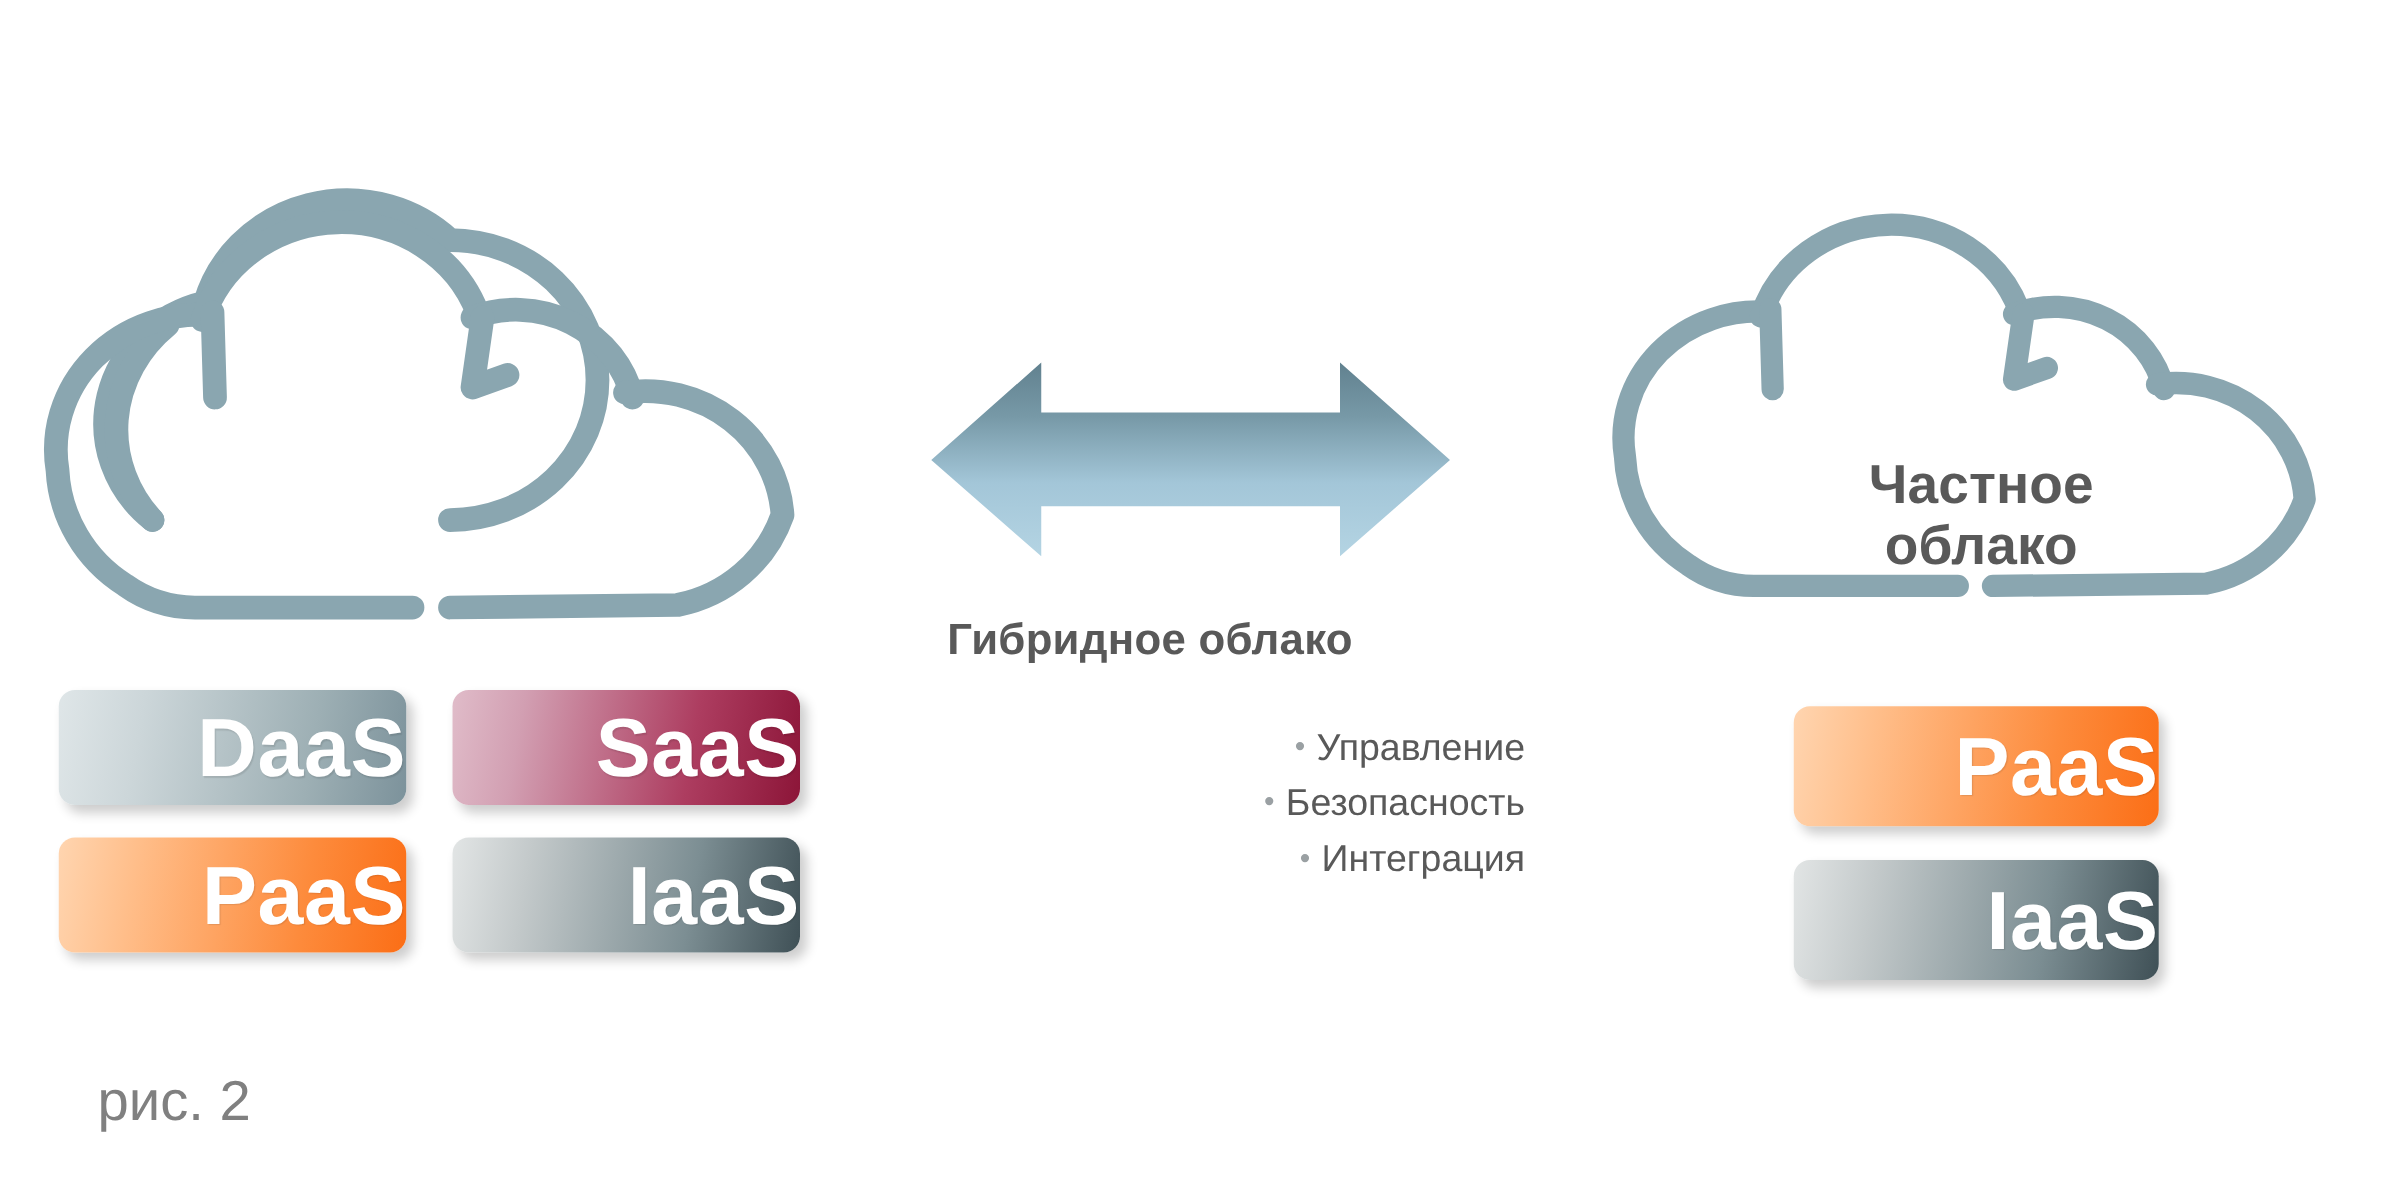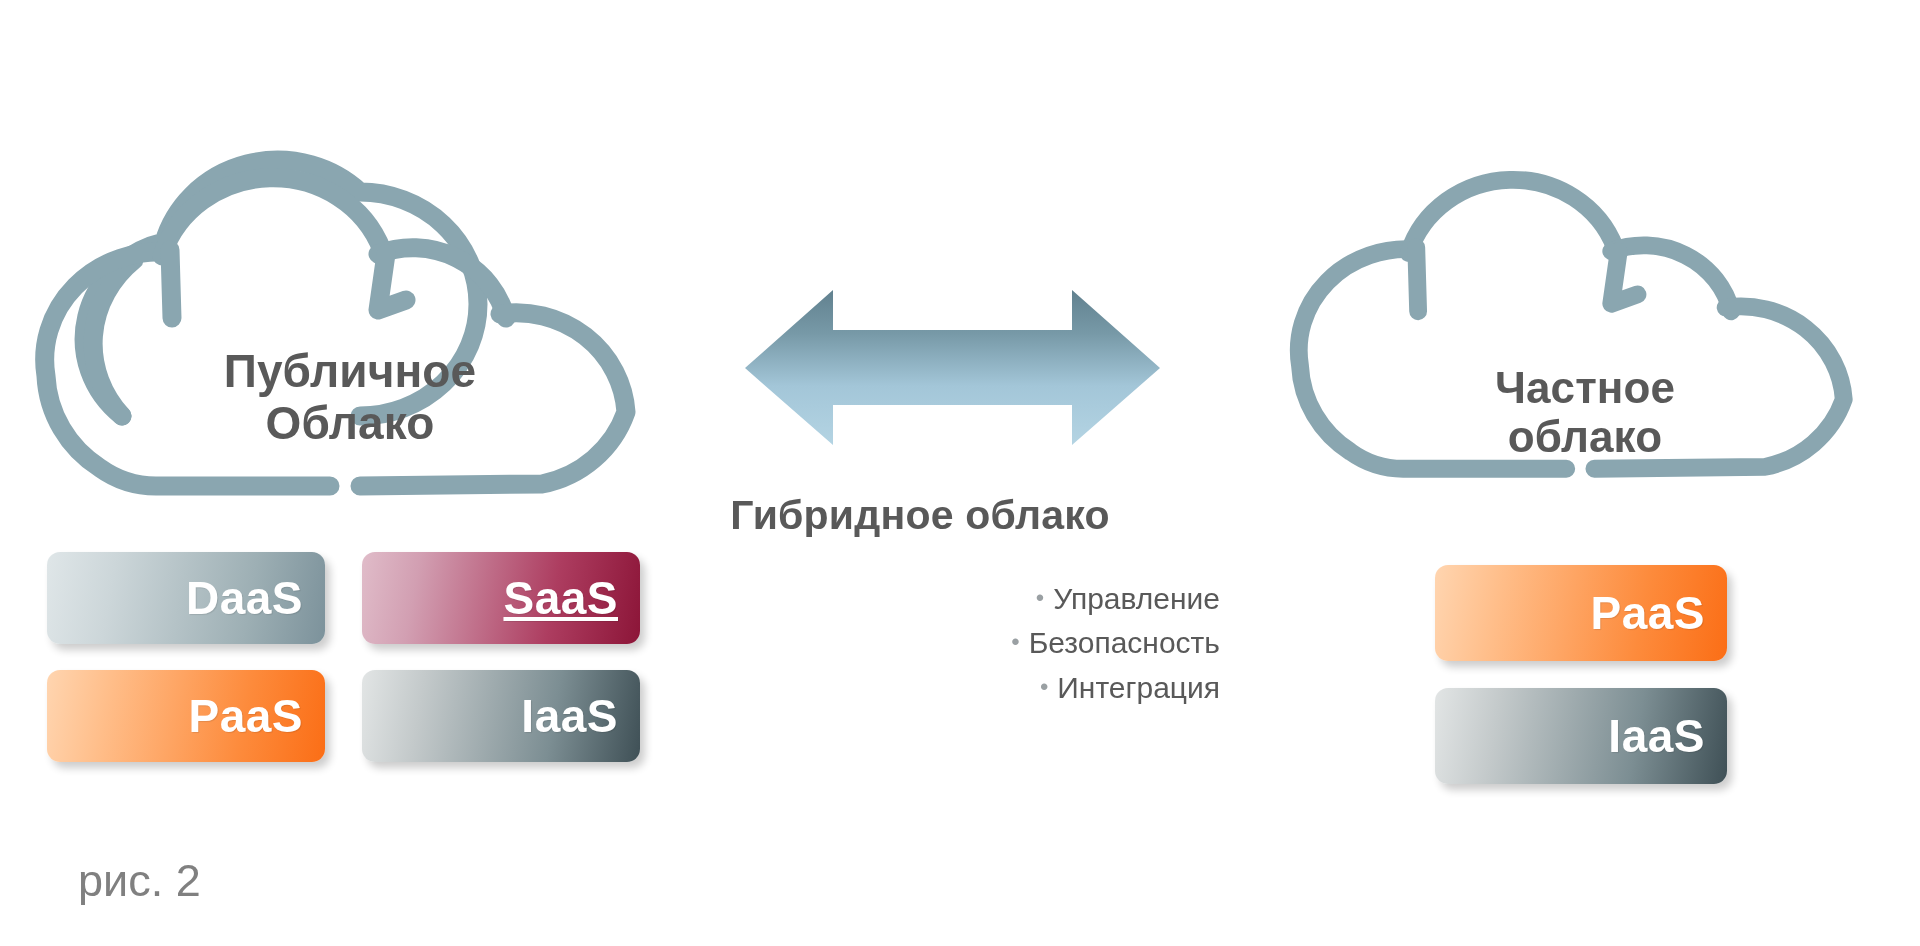--- a/index.html
+++ b/index.html
@@ -57,54 +57,53 @@
   }
 
   
   .badge {
     position: absolute;
     border-radius: 13px;
     box-sizing: border-box;
     display: flex;
     align-items: center;
     justify-content: flex-end;
-    padding-right: 22px;
     color: #ffffff;
     font-weight: bold;
-    font-size: 46px;
+    font-size: 66px;
     letter-spacing: 0.5px;
     box-shadow: 5px 6px 9px rgba(0,0,0,0.20);
     text-shadow: 1px 1px 1px rgba(0,0,0,0.10);
     overflow: hidden;
   }
 
   #badge-daas { left: 47px;   top: 552px; width: 278px; height: 92px;
                 background: linear-gradient(100deg, #dfe6e8 0%, #ccd6d9 24%, #9dafb4 72%, #7c929b 100%); }
   #badge-saas { left: 362px;  top: 552px; width: 278px; height: 92px;
-                background: linear-gradient(100deg, #e0bcc9 0%, #d29fb2 20%, #ad3d60 68%, #8c1538 100%); text-decoration: underline; }
+                background: linear-gradient(100deg, #e0bcc9 0%, #d29fb2 20%, #ad3d60 68%, #8c1538 100%); }
   #badge-paas { left: 47px;   top: 670px; width: 278px; height: 92px;
                 background: linear-gradient(100deg, #ffd5b0 0%, #ffbe8a 22%, #fd8b3c 70%, #fb6e16 100%); }
   #badge-iaas { left: 362px;  top: 670px; width: 278px; height: 92px;
                 background: linear-gradient(100deg, #e2e5e5 0%, #c3c9ca 22%, #7c8e93 68%, #3f5056 100%); }
 
   #badge-paas-private { left: 1435px; top: 565px; width: 292px; height: 96px;
                 background: linear-gradient(100deg, #ffd5b0 0%, #ffbe8a 22%, #fd8b3c 70%, #fb6e16 100%); }
   #badge-iaas-private { left: 1435px; top: 688px; width: 292px; height: 96px;
                 background: linear-gradient(100deg, #e2e5e5 0%, #c3c9ca 22%, #7c8e93 68%, #3f5056 100%); }
 
   
   #hybrid-title {
     position: absolute;
     left: 620px;
     top: 492px;
     width: 600px;
     text-align: center;
     color: #595959;
     font-weight: bold;
-    font-size: 41px;
+    font-size: 35px;
     letter-spacing: 0.2px;
   }
   #hybrid-bullets {
     position: absolute;
     left: 620px;
     top: 577px;
     width: 600px;
     list-style: none;
     margin: 0;
     padding: 0;
@@ -162,22 +161,20 @@
 
         <path d="M 470 164
                  A 110 106 0 0 1 596 262
                  A 112 110 0 0 1 512 334
                  L 330 336"></path>
 
         <path d="M 140 100 L 142 168"></path>
         <path d="M 356 104 L 348 160 L 376 150"></path>
       </g>
     </svg>
-    <div class="cloud-label">Публичное
-Облако</div>
   </div>
 
   <div class="badge" id="badge-daas">
     <span>DaaS</span>
   </div>
   <div class="badge" id="badge-saas">
     <span>SaaS</span>
   </div>
   <div class="badge" id="badge-paas">
     <span>PaaS</span>

